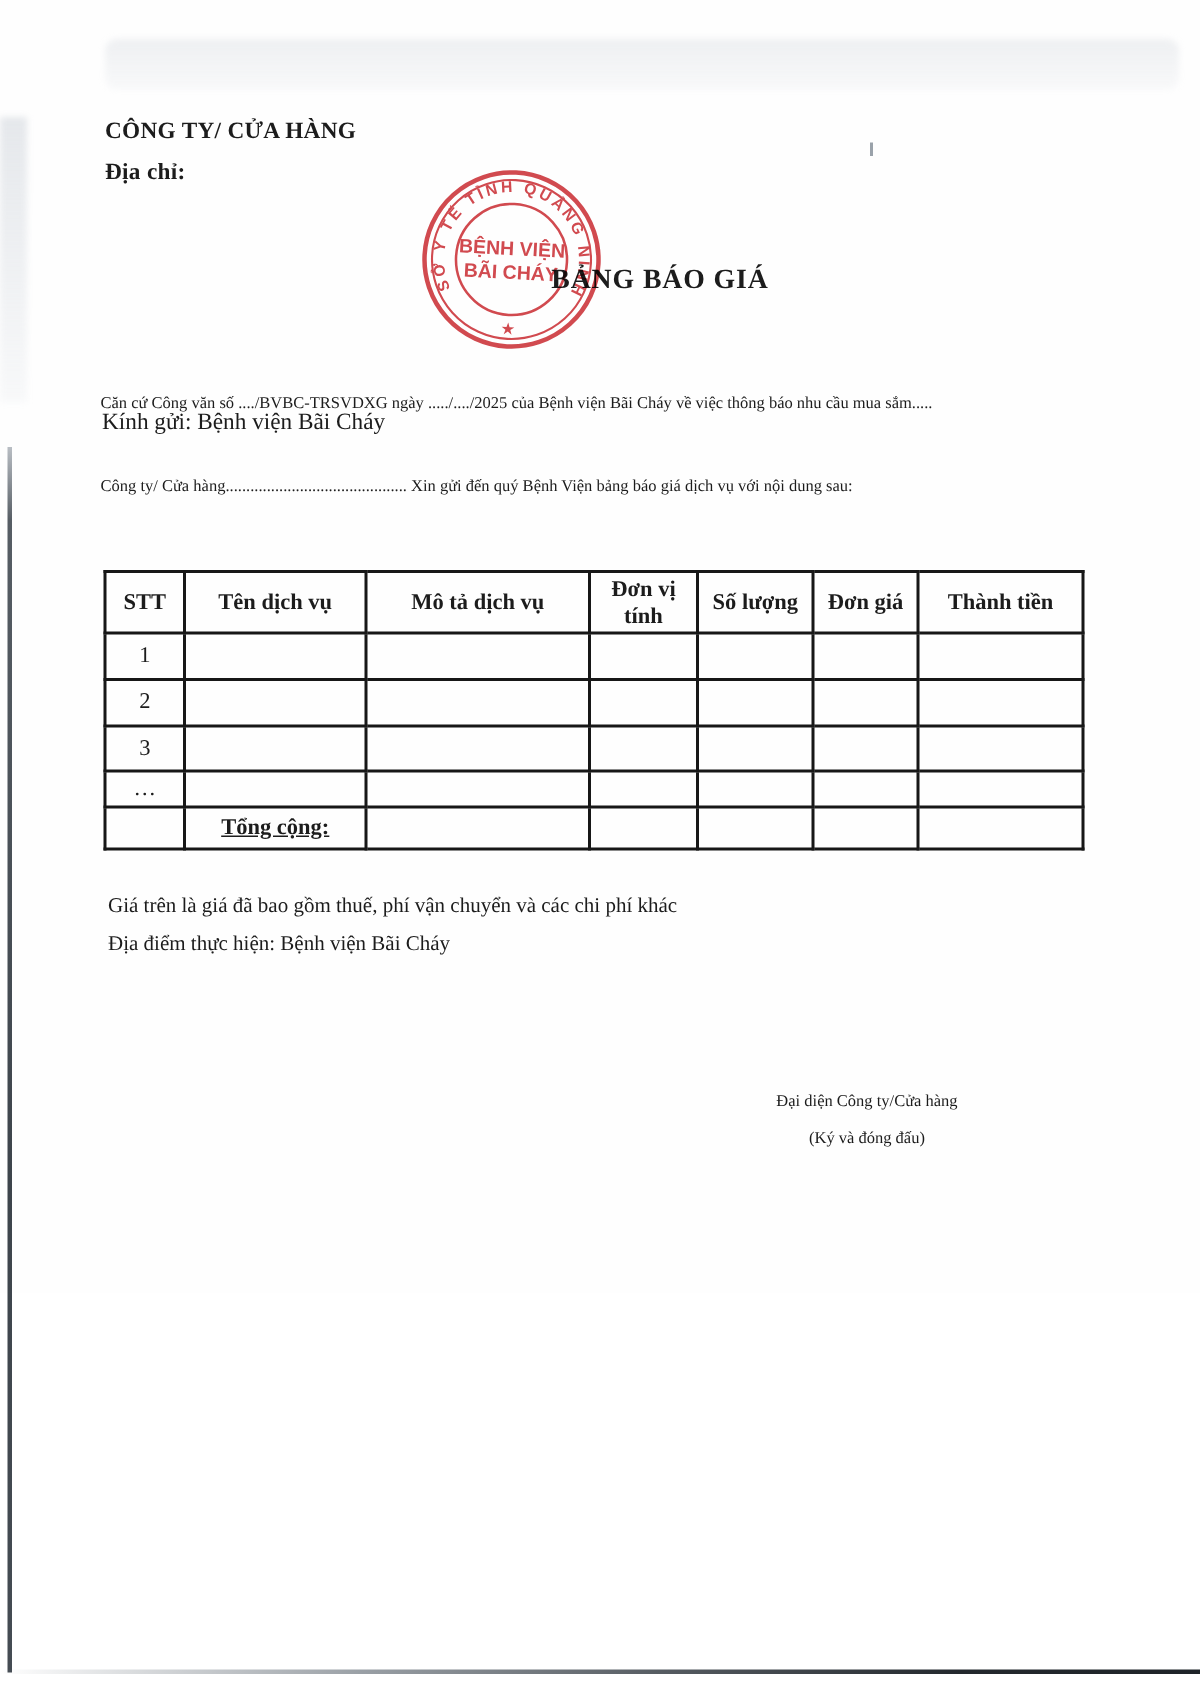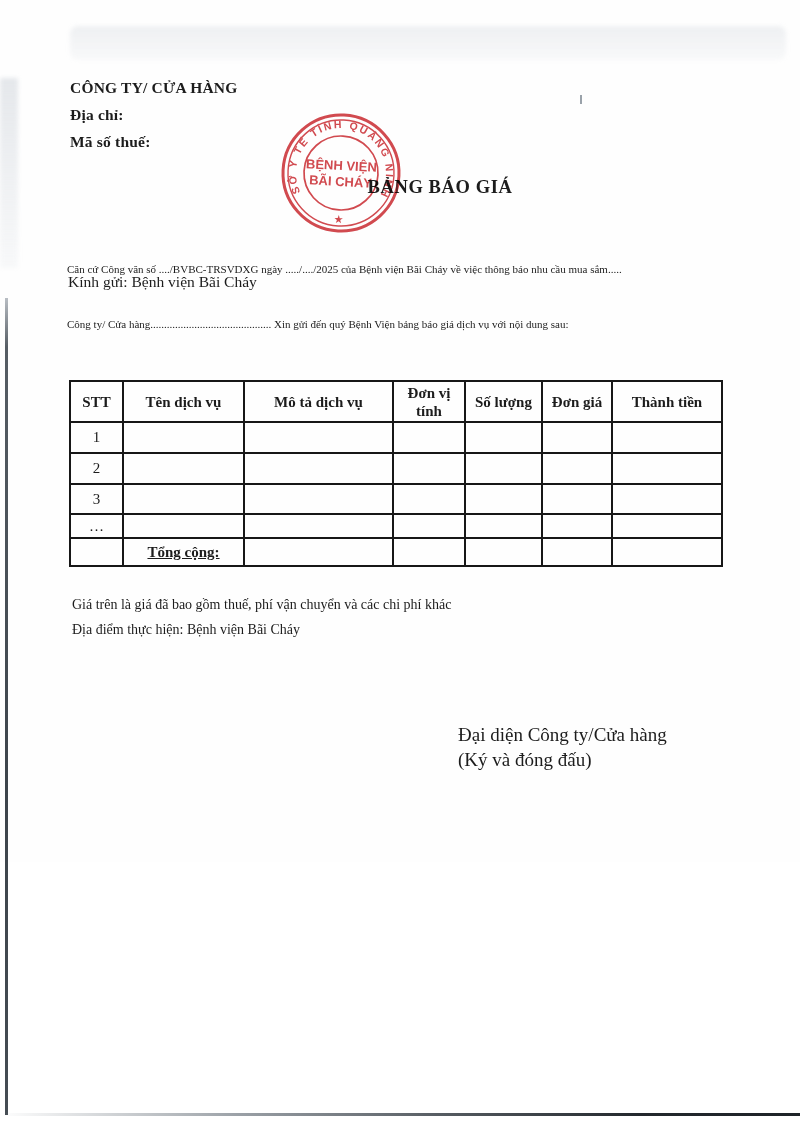--- a/index.html
+++ b/index.html
@@ -41,21 +41,21 @@
   .company{left:70px;top:74px;font-weight:bold;font-size:15.5px;line-height:27px;letter-spacing:.2px;}
   .doc-title{
     left:0;top:177px;width:880px;text-align:center;
     font-weight:bold;font-size:18.5px;letter-spacing:.6px;z-index:1;
   }
   .recipient{left:68px;top:229px;font-weight:normal;font-size:15.5px;margin-top:44px;}
   .para{left:67px;width:676px;font-size:11px;line-height:25px;}
   .para1{top:257px;}
   .para2{top:312px;width:672px;}
   .notes{left:72px;top:592px;font-size:14px;line-height:25px;width:660px;}
-  .signature{left:458px;top:722px;width:240px;text-align:left;font-size:19px;line-height:25px;}
+  .signature{left:458px;top:722px;width:240px;text-align:center;font-size:11px;line-height:25px;}
 
   
   table.quote{
     position:absolute;left:69px;top:380px;
     border-collapse:collapse;table-layout:fixed;
     font-size:15px;
   }
   table.quote th, table.quote td{
     border:2px solid #171717;
     padding:1px 4px;
@@ -87,21 +87,20 @@
 
   <div class="noise-band"></div>
   <div class="noise-left"></div>
   <div class="edge-line-left"></div>
   <div class="edge-line-bottom"></div>
   <div class="speck"></div>
 
   <div class="abs company">
     <div>CÔNG TY/ CỬA HÀNG</div>
     <div>Địa chỉ:</div>
-    <div>Mã số thuế:</div>
   </div>
 
   <svg class="stamp" viewBox="-65 -65 130 130">
     <g fill="none" stroke="#ce3a40">
       <circle cx="0" cy="0" r="58" stroke-width="3"></circle>
       <circle cx="0" cy="0" r="53" stroke-width="1.4"></circle>
       <circle cx="0" cy="0" r="37" stroke-width="1.7"></circle>
     </g>
     <defs>
       <path id="ringPath" d="M -28.93 34.47 A 45 45 0 1 1 28.93 34.47" fill="none"></path>

